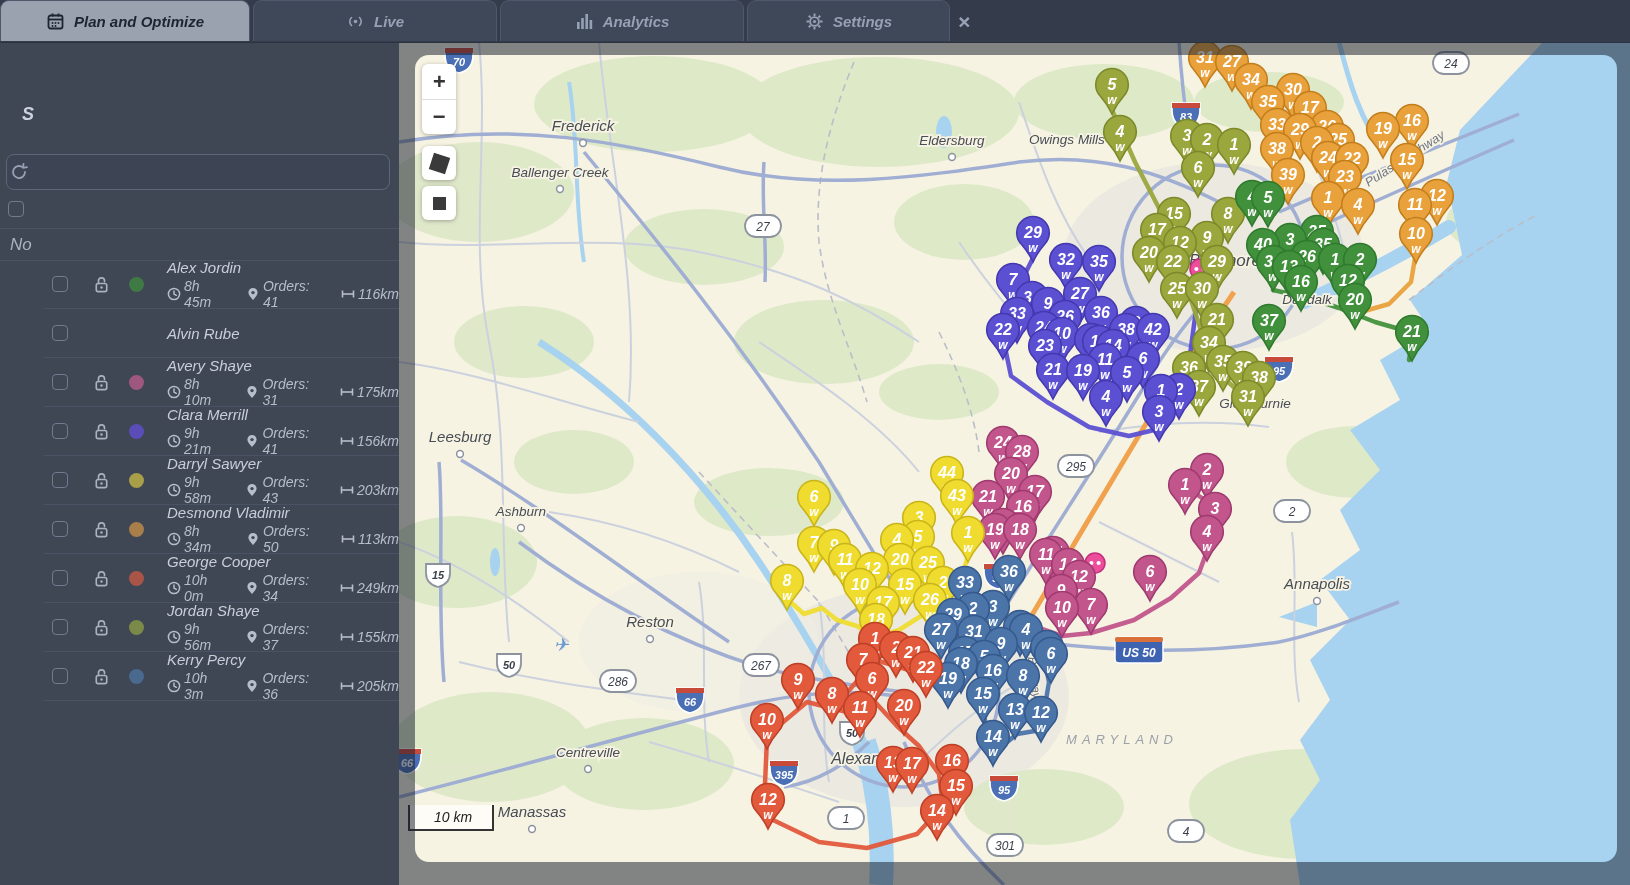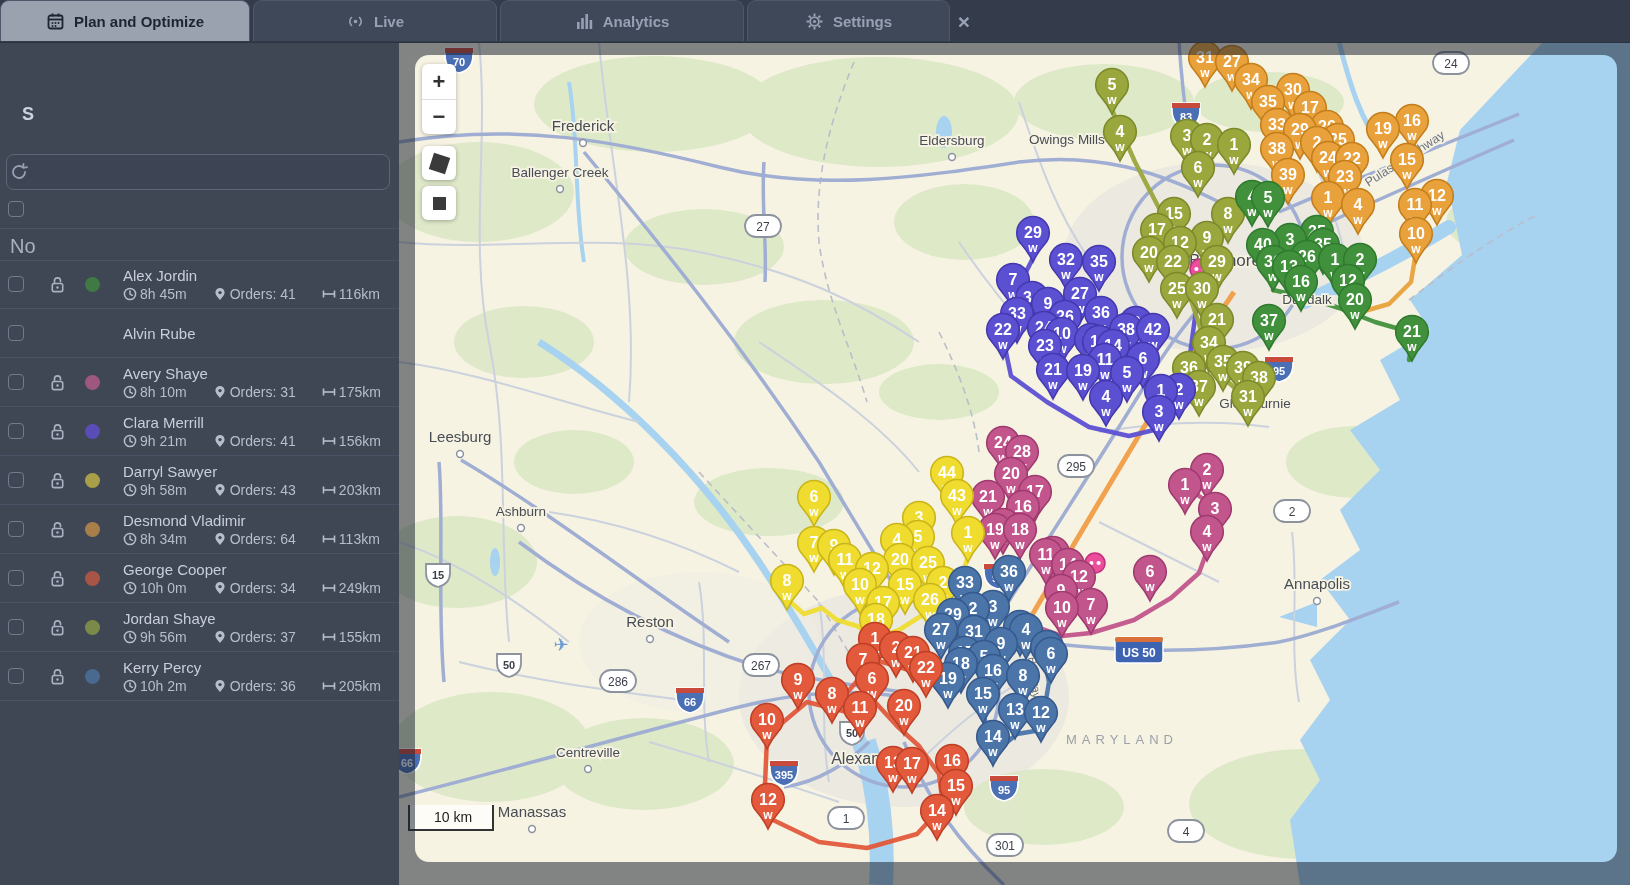--- a/index.html
+++ b/index.html
@@ -1,39 +1,39 @@
 <!DOCTYPE html>
 <html><head>
 <meta charset="utf-8">
 <style>
   html,body{margin:0;padding:0;}
   body{font-family:"Liberation Sans",sans-serif;}
-  .stage{position:relative;width:1630px;height:885px;overflow:hidden;background:#3f4654;}
+  .stage{position:relative;width:1630px;height:885px;overflow:hidden;background:#3f4654;font-style:italic;}
 
   
   .tabbar{position:absolute;left:0;top:0;width:1630px;height:42px;background:#343c4b;border-bottom:1px solid #2b3240;z-index:5;}
   .tab{position:absolute;top:0;height:41px;display:flex;align-items:center;justify-content:center;gap:9px;
        border:1px solid #4e586b;border-bottom:none;border-radius:9px 9px 0 0;background:#3f4859;color:#97a1b5;font-size:15px;font-weight:bold;box-sizing:border-box;}
   .tab.active{background:#9aa2b0;color:#1d2533;}
   .tab .ticon{display:inline-flex;width:19px;height:19px;}
   .tab .ticon svg{width:19px;height:19px;}
   .tabclose{position:absolute;top:10px;left:952px;width:24px;height:24px;color:#98a2b6;font-size:21px;font-weight:bold;display:flex;align-items:center;justify-content:center;cursor:pointer;}
 
   
   .sidebar{position:absolute;left:0;top:42px;width:399px;height:843px;background:#3f4654;z-index:4;}
   .sb-header{position:absolute;left:22px;top:62px;font-size:18px;font-weight:bold;color:#ccd2de;}
   .sb-search{position:absolute;left:6px;top:112px;width:384px;height:36px;border:1px solid #5d6779;border-radius:8px;background:#3d4554;box-sizing:border-box;}
   .sb-refresh{position:absolute;left:9px;top:120px;width:20px;height:20px;color:#97a1b3;}
   .sb-row1{position:absolute;left:0;top:150px;width:399px;height:36px;border-bottom:1px solid #4a5365;}
-  .sb-row2{position:absolute;left:0;top:186px;width:399px;height:32px;border-bottom:1px solid #4a5365;color:#aab1bf;font-size:20px;}
+  .sb-row2{position:absolute;left:0;top:186px;width:399px;height:32px;border-bottom:1px solid #4a5365;color:#aab1bf;font-size:17px;}
   .sb-row2 span{position:absolute;left:10px;top:7px;}
   .cbx{width:16px;height:16px;border:1.6px solid #717b90;border-radius:4px;background:transparent;box-sizing:border-box;}
   .sb-row1 .cbx{position:absolute;left:8px;top:9px;}
   .drivers{position:absolute;left:0;top:218px;width:399px;}
-  .drow{display:flex;align-items:center;height:49px;border-bottom:1px solid #4a5365;box-sizing:border-box;}
+  .drow{display:flex;align-items:center;height:49px;border-bottom:1px solid #4a5365;box-sizing:border-box;margin-left:44px;}
   .drow .s1{width:32px;padding-left:8px;box-sizing:content-box;flex:none;}
   .drow .s2{width:34px;flex:none;display:flex;justify-content:center;color:#aab2c2;}
   .drow .s3{width:36px;flex:none;display:flex;justify-content:center;}
   .dot{width:15px;height:15px;border-radius:50%;}
   .nameblock{margin-left:13px;}
   .dname{font-size:15px;color:#c9cfda;font-weight:500;}
   .dstats{display:flex;gap:26px;margin-top:2px;font-size:14px;color:#b6bdcb;align-items:center;}
   .dstats .st{display:flex;align-items:center;gap:3px;}
   .dstats svg{width:14px;height:14px;flex:none;}
 
@@ -345,21 +345,21 @@
                   <circle cx="7" cy="7" r="5.6" fill="none" stroke="currentColor" stroke-width="1.5"></circle>
                   <path d="M7,4 V7 L9.3,8.3" fill="none" stroke="currentColor" stroke-width="1.5" stroke-linecap="round"></path>
                 </svg>
                 <span class="v-time">8h 34m</span>
               </span>
           <span class="st">
                 <svg viewBox="0 0 14 14">
                   <path d="M7,13 C7,13 2.4,8.6 2.4,5.6 A4.6,4.6 0 1 1 11.6,5.6 C11.6,8.6 7,13 7,13 Z" fill="currentColor"></path>
                   <circle cx="7" cy="5.6" r="1.7" fill="#3f4654"></circle>
                 </svg>
-                <span class="v-orders">Orders: 64</span>
+                <span class="v-orders">Orders: 50</span>
               </span>
           <span class="st">
                 <svg viewBox="0 0 14 14">
                   <line x1="1.5" y1="3.5" x2="1.5" y2="10.5" stroke="currentColor" stroke-width="1.6"></line>
                   <line x1="12.5" y1="3.5" x2="12.5" y2="10.5" stroke="currentColor" stroke-width="1.6"></line>
                   <line x1="1.5" y1="7" x2="12.5" y2="7" stroke="currentColor" stroke-width="1.6"></line>
                 </svg>
                 <span class="v-dist">113km</span>
               </span>
         </div>
@@ -467,21 +467,21 @@
             <div class="dot" style="background: rgb(73, 105, 143);"></div>
           </div>
       <div class="nameblock">
         <div class="dname">Kerry Percy</div>
         <div class="dstats">
           <span class="st">
                 <svg viewBox="0 0 14 14">
                   <circle cx="7" cy="7" r="5.6" fill="none" stroke="currentColor" stroke-width="1.5"></circle>
                   <path d="M7,4 V7 L9.3,8.3" fill="none" stroke="currentColor" stroke-width="1.5" stroke-linecap="round"></path>
                 </svg>
-                <span class="v-time">10h 2m</span>
+                <span class="v-time">10h 3m</span>
               </span>
           <span class="st">
                 <svg viewBox="0 0 14 14">
                   <path d="M7,13 C7,13 2.4,8.6 2.4,5.6 A4.6,4.6 0 1 1 11.6,5.6 C11.6,8.6 7,13 7,13 Z" fill="currentColor"></path>
                   <circle cx="7" cy="5.6" r="1.7" fill="#3f4654"></circle>
                 </svg>
                 <span class="v-orders">Orders: 36</span>
               </span>
           <span class="st">
                 <svg viewBox="0 0 14 14">

